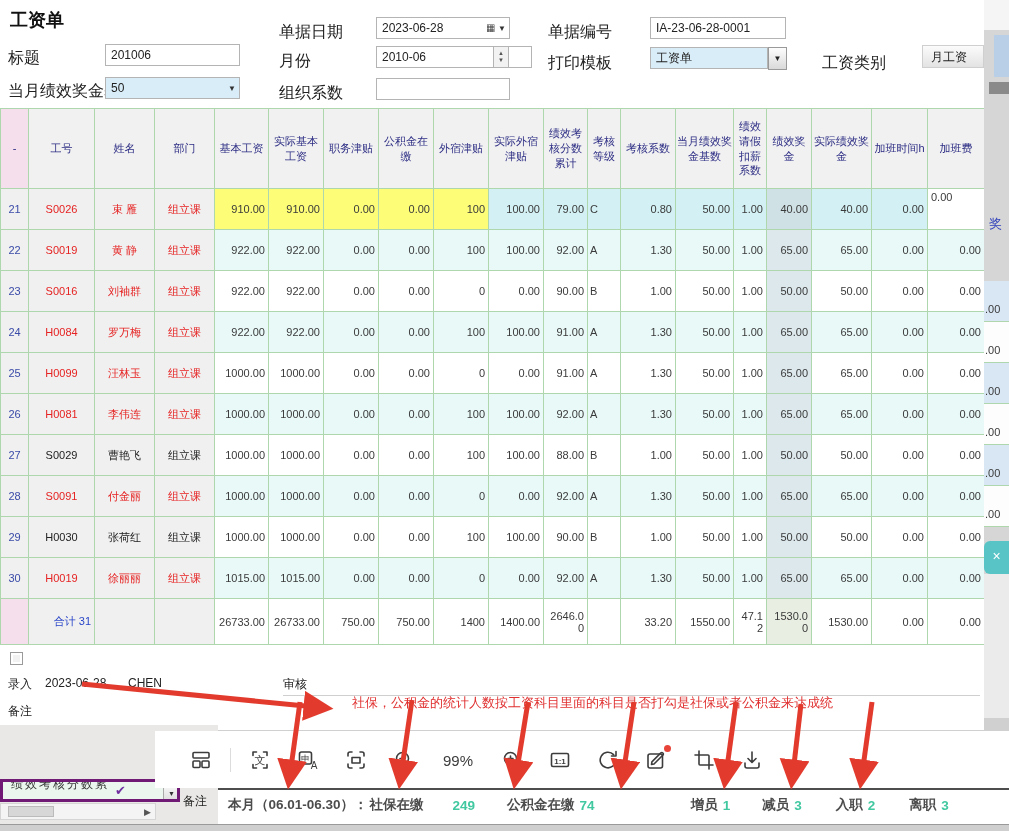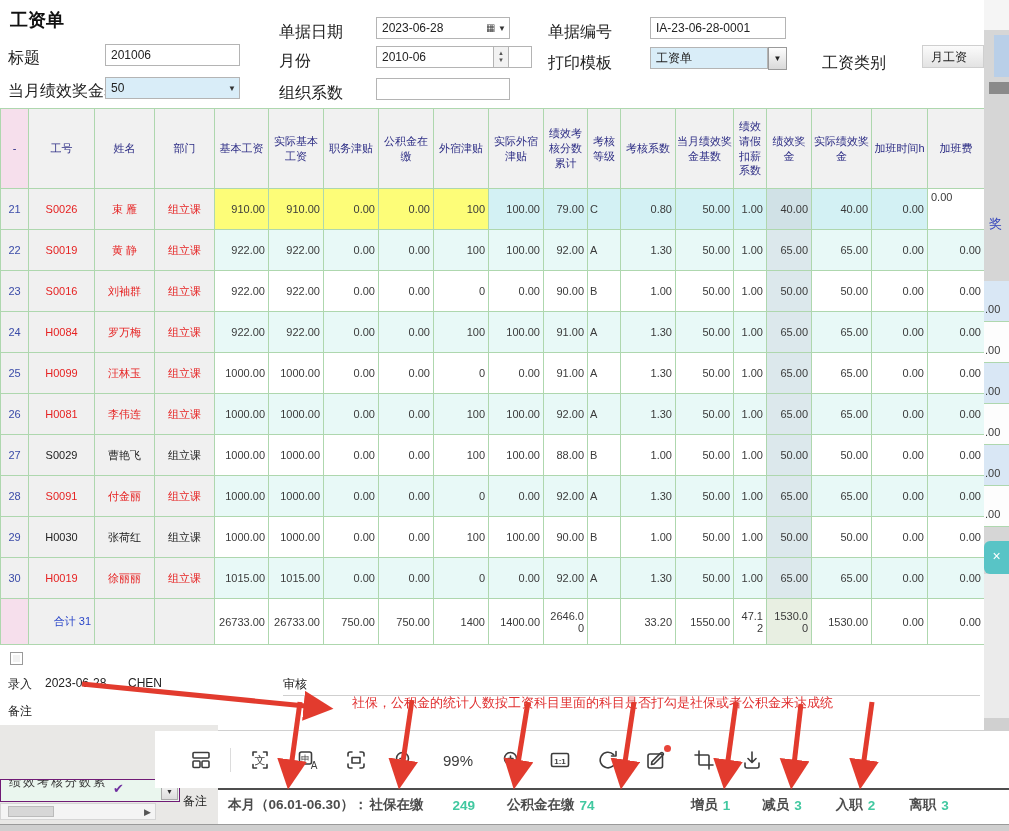--- a/index.html
+++ b/index.html
@@ -68,21 +68,21 @@
   .rs-cell { position:absolute; left:0; width:25px; height:41px; font-size:11px; color:#3a3a3a;
              text-align:left; padding:22px 0 0 1px; border-bottom:1px solid #aed7ae; }
   .rs-cell.b { background:#d9e7f5; } .rs-cell.w { background:#fdfdfd; }
   .rs-close { position:absolute; left:0px; top:541px; width:25px; height:33px; background:#58c4c6;
               border-radius:6px 0 0 6px; color:#fff; font-size:14px; text-align:center; padding-top:7px; }
   .rs-below { position:absolute; left:0; top:574px; width:25px; height:144px; background:#ebebeb; }
 
   
   #bl-gray { position:absolute; left:0; top:725px; width:218px; height:106px; background:#e9e8e6; }
   #frag-row { position:absolute; left:0; top:779px; width:180px; height:23px; background:#eaf6ee;
-              border:1px solid #701a75; font-size:12px; color:#3a3a3a; overflow:hidden; }
+              border:3px solid #701a75; font-size:12px; color:#3a3a3a; overflow:hidden; }
   #frag-row .txt { position:absolute; left:8px; top:-6px; letter-spacing:2px; }
   #frag-check { position:absolute; left:112px; top:1px; color:#7030a0; font-size:13px; font-weight:bold; }
   #frag-drop { position:absolute; left:160px; top:1px; width:17px; height:19px; background:linear-gradient(#fafafa,#ddd);
                border:1px solid #aaa; font-size:7px; color:#333; text-align:center; padding-top:6px; }
   #frag-scroll { position:absolute; left:0; top:803px; width:156px; height:17px; background:#f4f4f4; border:1px solid #d5d5d5; }
   #frag-thumb { position:absolute; left:7px; top:2px; width:46px; height:11px; background:#d7d7d7; border:1px solid #bbb; }
   #frag-arrow { position:absolute; right:4px; top:3px; font-size:9px; color:#555; }
   #frag-beizhu { position:absolute; left:183px; top:793px; font-size:12px; color:#222; }
 
   #toolbar-band { position:absolute; left:155px; top:731px; width:854px; height:57px; background:#fff; }

